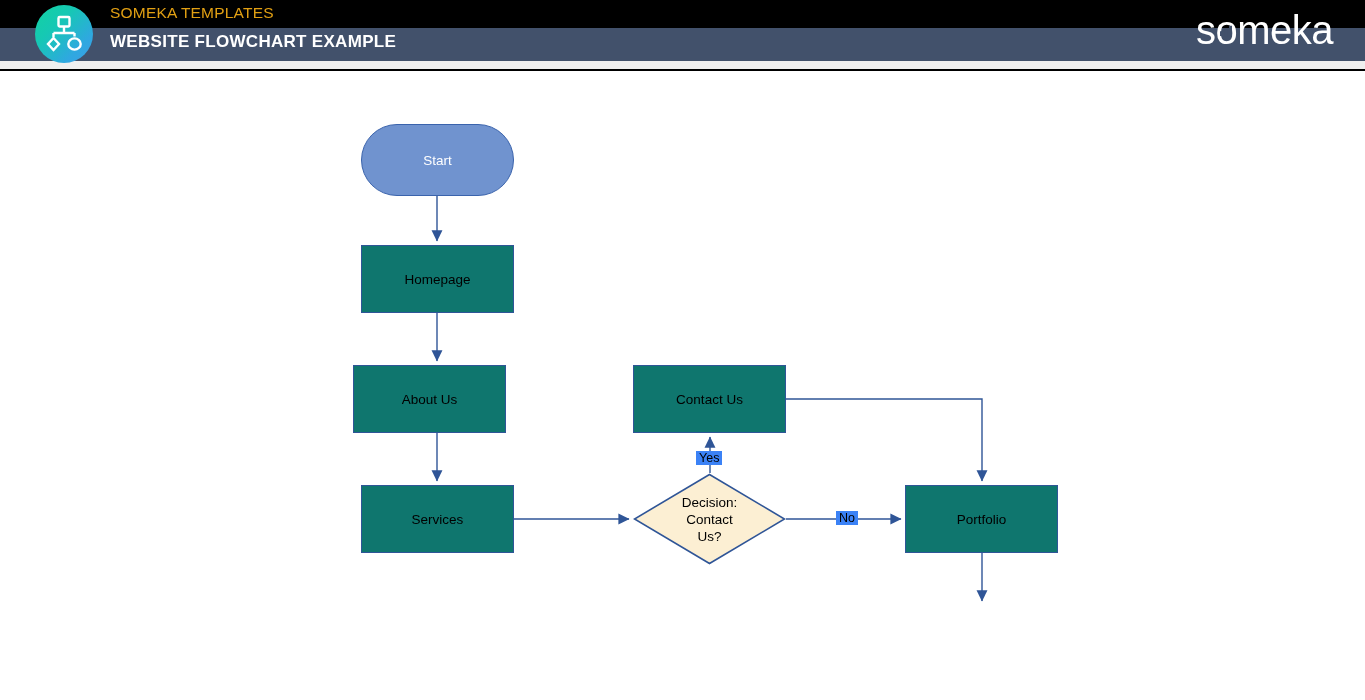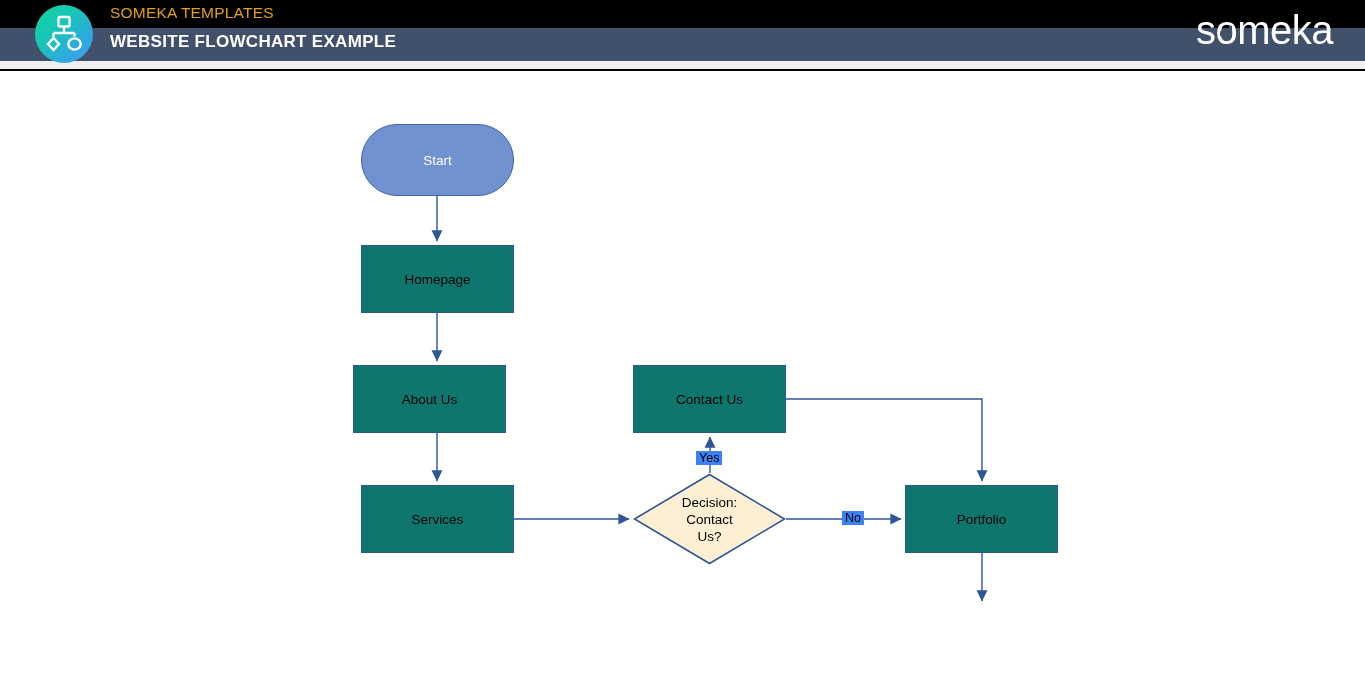--- a/index.html
+++ b/index.html
@@ -200,16 +200,16 @@
     <div class="node node-process" style="left:633px; top:294px; width:153px; height:68px;">
       <span>Contact Us</span>
     </div>
 
     <div class="node node-process" style="left:905px; top:414px; width:153px; height:68px;">
       <span>Portfolio</span>
     </div>
 
 
     <div class="edge-label" style="left:696px; top:380px;">Yes</div>
-    <div class="edge-label" style="left:836px; top:440px;margin-left:6px;">No</div>
+    <div class="edge-label" style="left:836px; top:440px;">No</div>
 
   </div>
 </div>
 
 </body></html>

